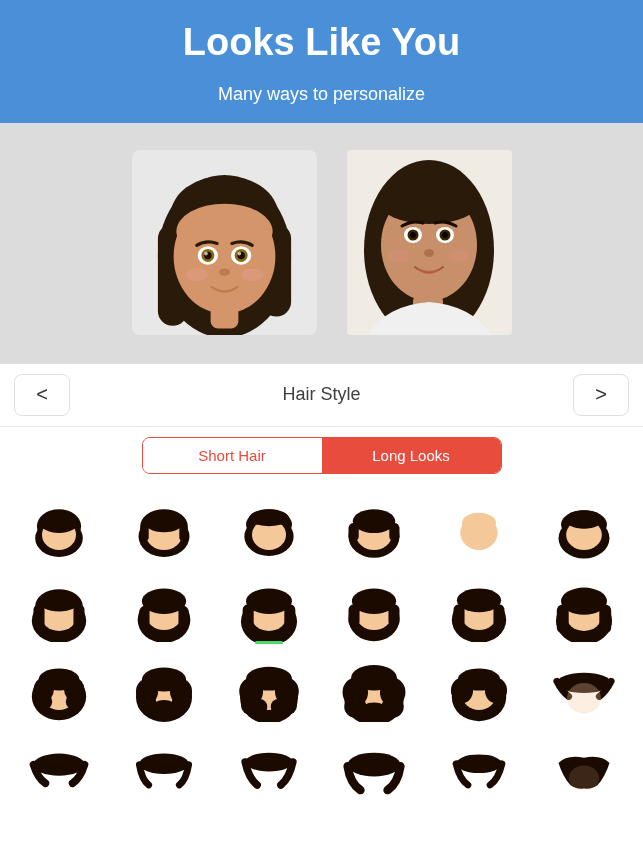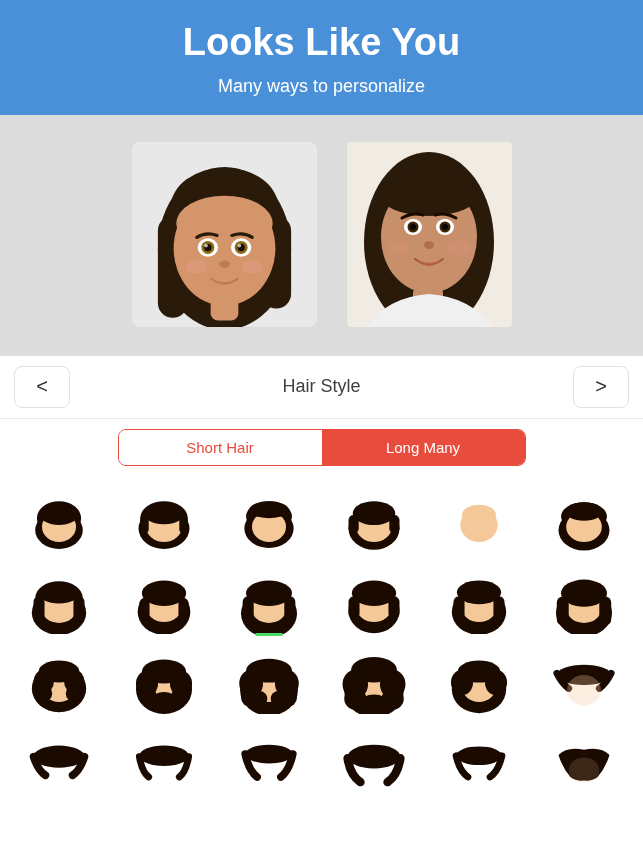--- a/index.html
+++ b/index.html
@@ -20,21 +20,21 @@
     .header-title {
       color: #fff;
       font-size: 38px;
       font-weight: 800;
       line-height: 1.1;
     }
     .header-subtitle {
       color: #fff;
       font-size: 18px;
       font-weight: 400;
-      margin-top: 12px;
+      margin-top: 20px;
     }
 
     
     .preview-area {
       background: #DCDCDC;
       display: flex;
       align-items: center;
       justify-content: center;
       gap: 30px;
       padding: 20px;
@@ -97,21 +97,21 @@
     .nav-title {
       font-size: 18px;
       font-weight: 500;
       color: #404040;
     }
 
     
     .segmented-control {
       display: flex;
       margin: 10px auto;
-      width: 408px;
+      width: 360px;
       border: 1.5px solid #e74c3c;
       border-radius: 8px;
       overflow: hidden;
     }
     .seg-btn {
       flex: 1;
       padding: 9px 0;
       text-align: center;
       font-size: 15px;
       font-weight: 500;
@@ -249,21 +249,21 @@
 <div class="controls-area">
 
   <div class="nav-bar">
     <button class="nav-btn">&lt;</button>
     <span class="nav-title">Hair Style</span>
     <button class="nav-btn">&gt;</button>
   </div>
 
   <div class="segmented-control">
     <button class="seg-btn inactive">Short Hair</button>
-    <button class="seg-btn active">Long Many</button>
+    <button class="seg-btn active">Long Looks</button>
   </div>
 
   <div class="hair-grid">
 
     <div class="hair-item">
       <svg class="hair-svg" viewBox="0 0 80 80" xmlns="http://www.w3.org/2000/svg">
         <ellipse cx="40" cy="52" rx="28" ry="22" fill="#1a0a00"></ellipse>
         <ellipse cx="40" cy="38" rx="26" ry="20" fill="#1a0a00"></ellipse>
         <ellipse cx="40" cy="48" rx="20" ry="18" fill="#f5c89a"></ellipse>
         <ellipse cx="40" cy="34" rx="22" ry="12" fill="#1a0a00"></ellipse>

